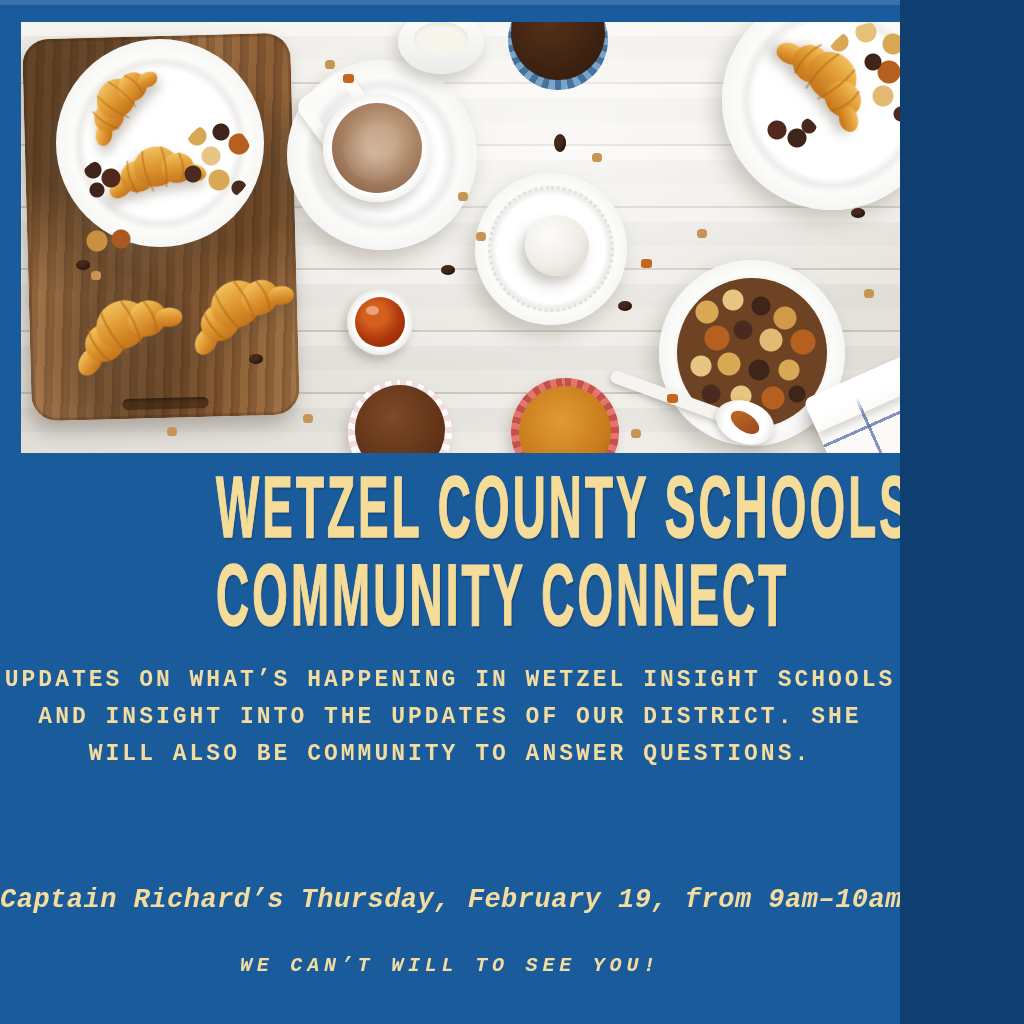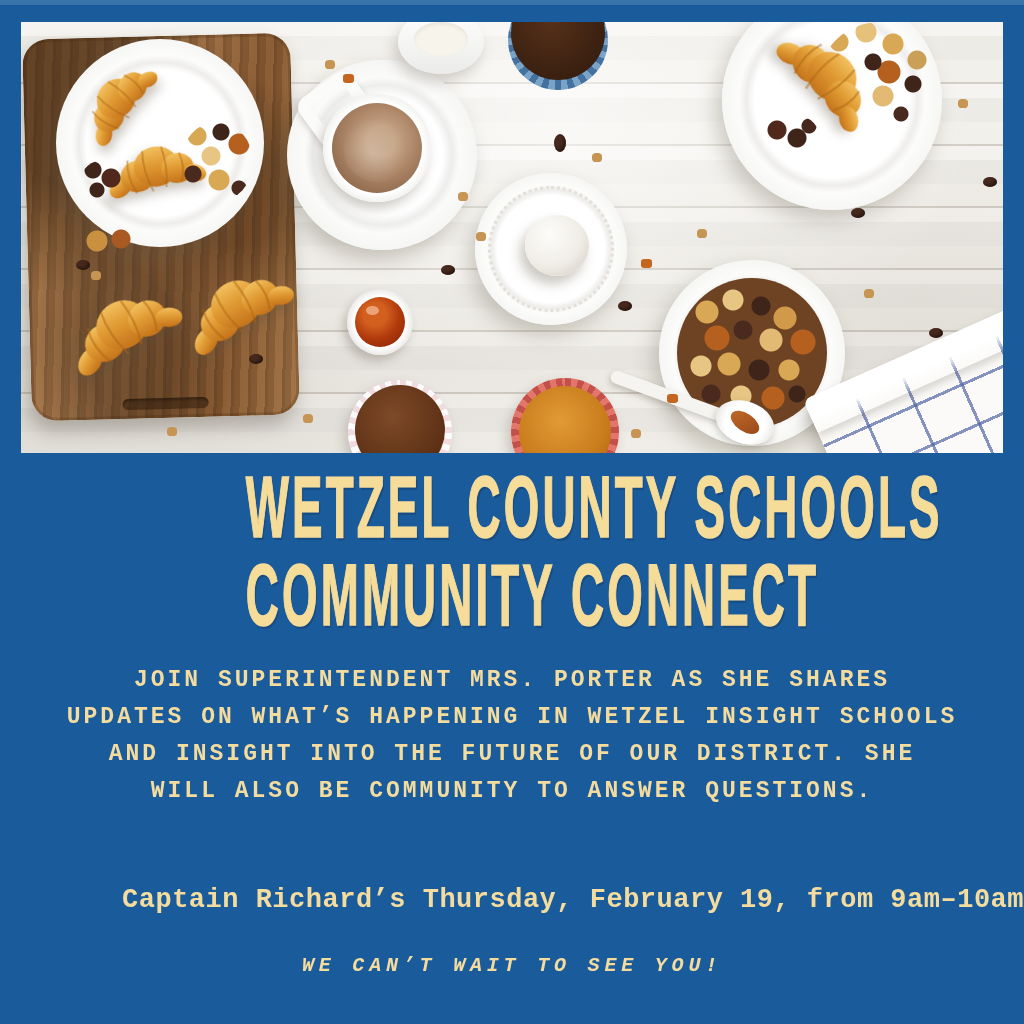--- a/index.html
+++ b/index.html
@@ -1,17 +1,17 @@
 <!DOCTYPE html>
 <html style="--background: #1a5b9c; --heading-text: #f6dc99; --body-text: #f4dc9e;"><head>
 <meta charset="utf-8">
 <style>
   html,body{margin:0;padding:0;background:#0e3f70;}
-  .canvas{position:relative;width:1024px;height:1024px;overflow:hidden;
-    background:var(--background,#1a5b9c);font-family:"Liberation Sans",sans-serif;}
+  .canvas{position:relative;width:888px;height:1024px;overflow:hidden;
+    background:var(--background,#1a5b9c);font-family:"Liberation Sans",sans-serif;padding-left:12px;}
   .abs{position:absolute;}
   .top-sliver{position:absolute;top:0;left:0;width:100%;height:5px;background:rgba(255,255,255,.14);}
 
   
   .photo{position:absolute;left:21px;top:22px;width:982px;height:431px;overflow:hidden;background:#f0ede8;}
   .wood{position:absolute;inset:0;background-image:
     radial-gradient(ellipse at 55% 22%, rgba(255,255,255,.6), rgba(255,255,255,0) 55%),
     radial-gradient(ellipse at 8% 88%, rgba(120,110,100,.18), rgba(120,110,100,0) 40%),
     radial-gradient(ellipse at 92% 70%, rgba(140,130,118,.15), rgba(140,130,118,0) 45%),
     repeating-linear-gradient(180deg,#f6f4f0 0 14px,#edebe6 14px 38px,#f2f0ea 38px 60px,#d2cdc5 60px 62px);}
@@ -78,21 +78,21 @@
   
   .title{position:absolute;top:463px;left:0;width:100%;text-align:center;
     color:var(--heading-text,#f6dc99);font-weight:bold;font-size:88px;line-height:88px;letter-spacing:6px;}
   .tline{transform:scaleX(.52);transform-origin:50% 50%;white-space:nowrap;
     -webkit-text-stroke:1.6px var(--heading-text,#f6dc99);text-shadow:3px 3px 0 rgba(15,40,70,.28);}
   .body-text{position:absolute;top:662px;left:0;width:100%;text-align:center;
     color:var(--body-text,#f4dc9e);font-family:"Liberation Mono","DejaVu Sans Mono",monospace;
     font-weight:bold;font-size:23px;line-height:37px;letter-spacing:3px;}
   .event{position:absolute;top:881px;left:0;width:100%;text-align:right;
     color:var(--body-text,#f4dc9e);font-family:"Liberation Mono","DejaVu Sans Mono",monospace;
-    font-weight:bold;font-size:27px;line-height:38px;letter-spacing:.5px;white-space:nowrap;}
+    font-weight:bold;font-style:italic;font-size:27px;line-height:38px;letter-spacing:.5px;white-space:nowrap;}
   .closing{position:absolute;top:951px;left:0;width:100%;text-align:center;
     color:var(--body-text,#f4dc9e);font-family:"Liberation Mono","DejaVu Sans Mono",monospace;
     font-weight:bold;font-style:italic;font-size:20px;line-height:30px;letter-spacing:4.8px;}
 </style>
 </head>
 <body>
 
 <svg width="0" height="0" style="position:absolute" aria-hidden="true">
   <defs>
     <linearGradient id="cg" x1="0" y1="0" x2="0" y2="1">
@@ -279,22 +279,21 @@
     <div class="raisin" style="left:228px;top:332px;"></div>
     <div class="crumb" style="left:70px;top:249px;"></div>
   </div>
 
   <div class="title">
     <div class="tline">WETZEL COUNTY SCHOOLS</div>
     <div class="tline">COMMUNITY CONNECT</div>
   </div>
 
   <div class="body-text">
-    <div>JOIN SUPERINTENDENT MRS. PORTER AS SHE SHARES</div>
     <div>UPDATES ON WHAT’S HAPPENING IN WETZEL INSIGHT SCHOOLS</div>
-    <div>AND INSIGHT INTO THE FUTURE OF OUR DISTRICT. SHE</div>
+    <div>AND INSIGHT INTO THE UPDATES OF OUR DISTRICT. SHE</div>
     <div>WILL ALSO BE COMMUNITY TO ANSWER QUESTIONS.</div>
   </div>
 
   <div class="event">Captain Richard’s Thursday, February 19, from 9am–10am</div>
 
-  <div class="closing">WE CAN’T WAIT TO SEE YOU!</div>
+  <div class="closing">WE CAN’T WILL TO SEE YOU!</div>
 </div>
 
 </body></html>

